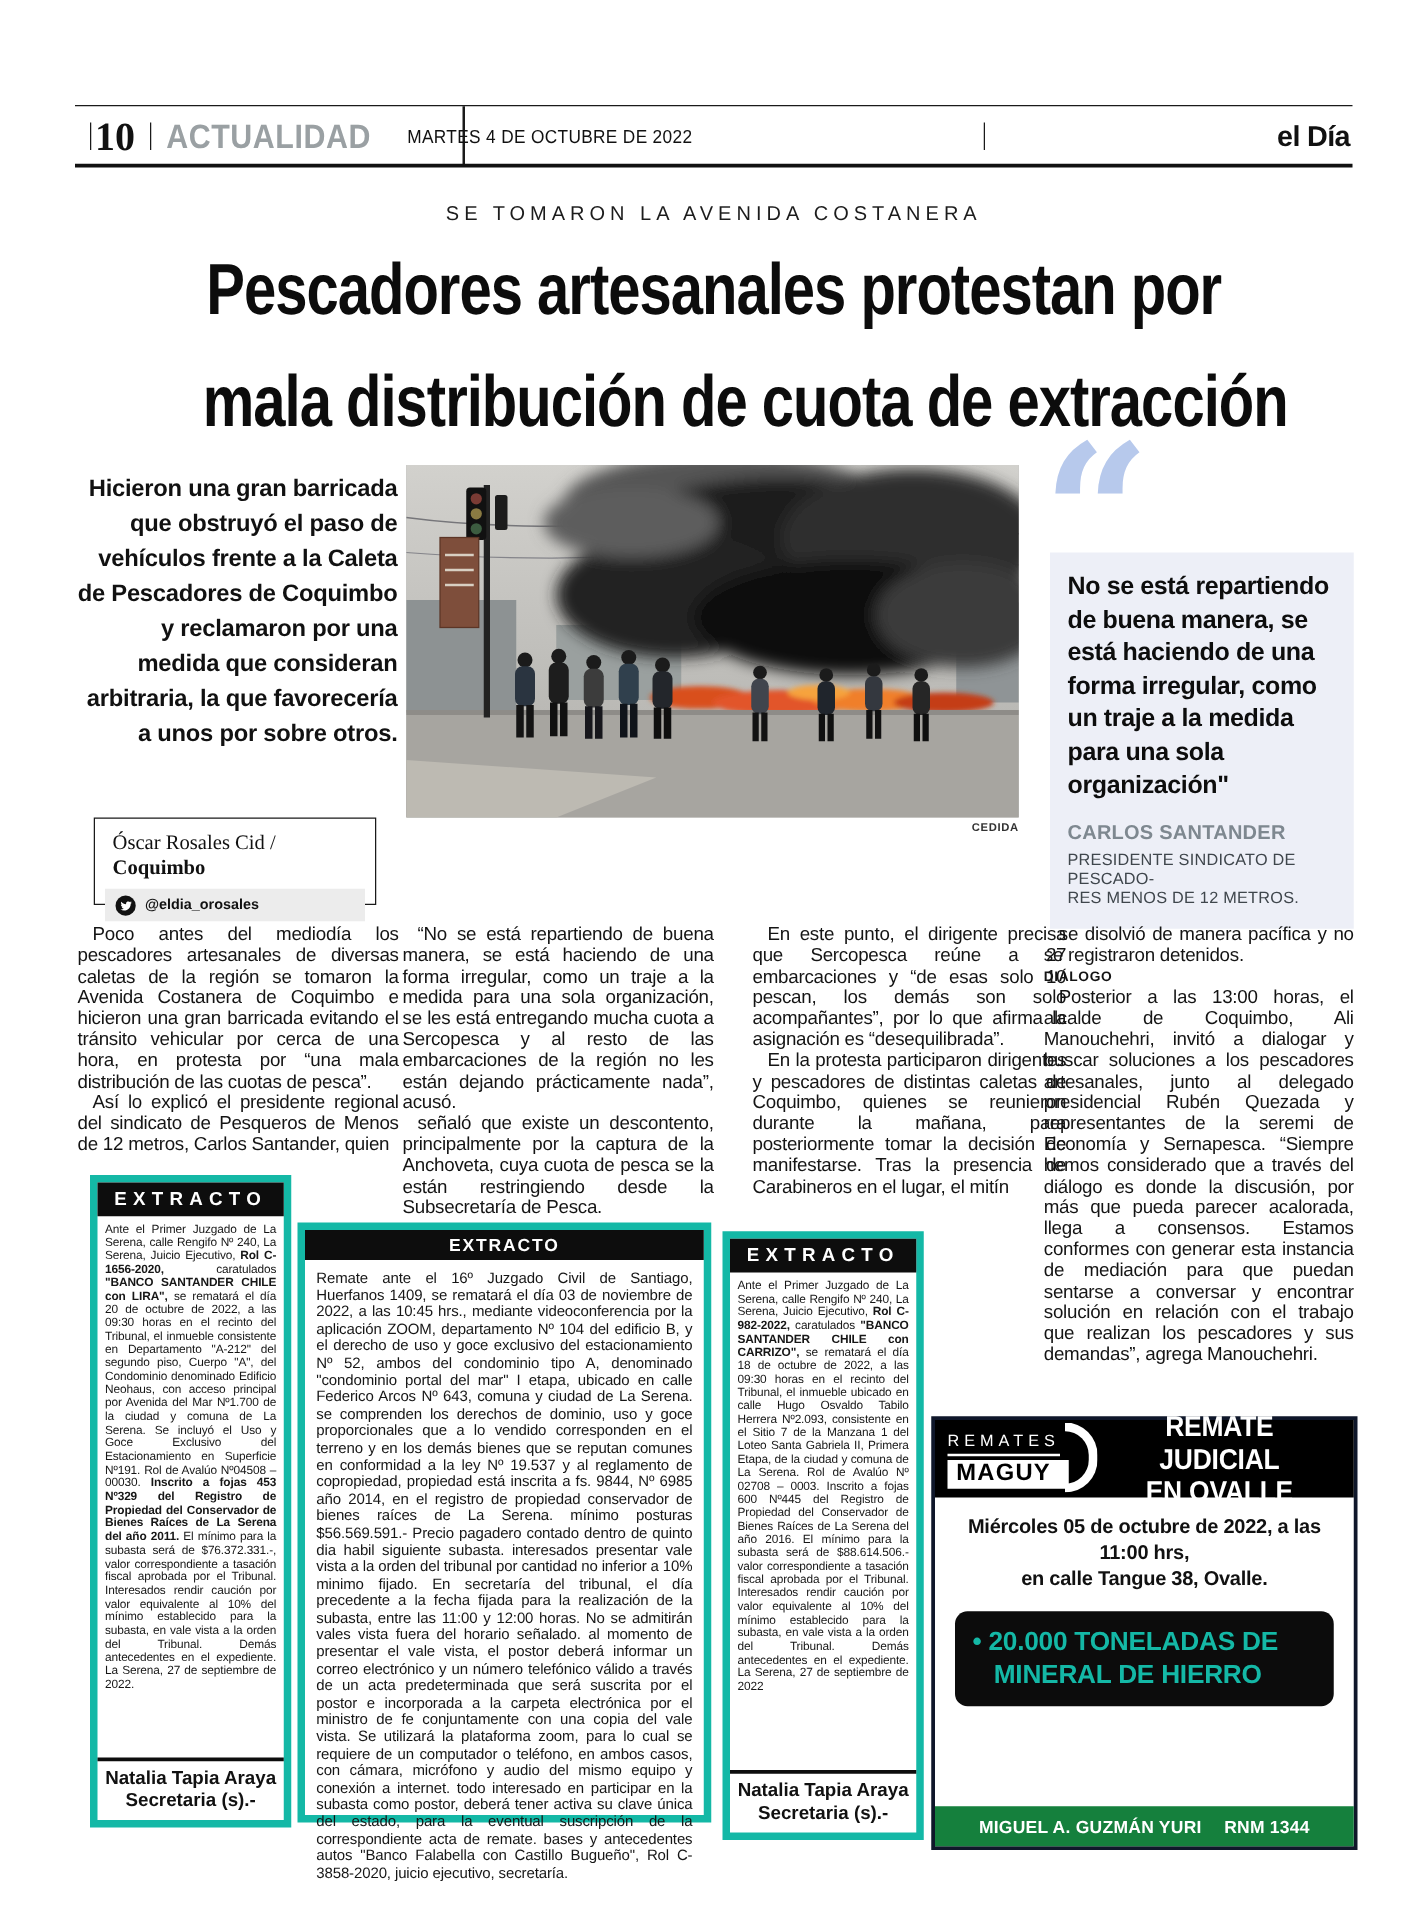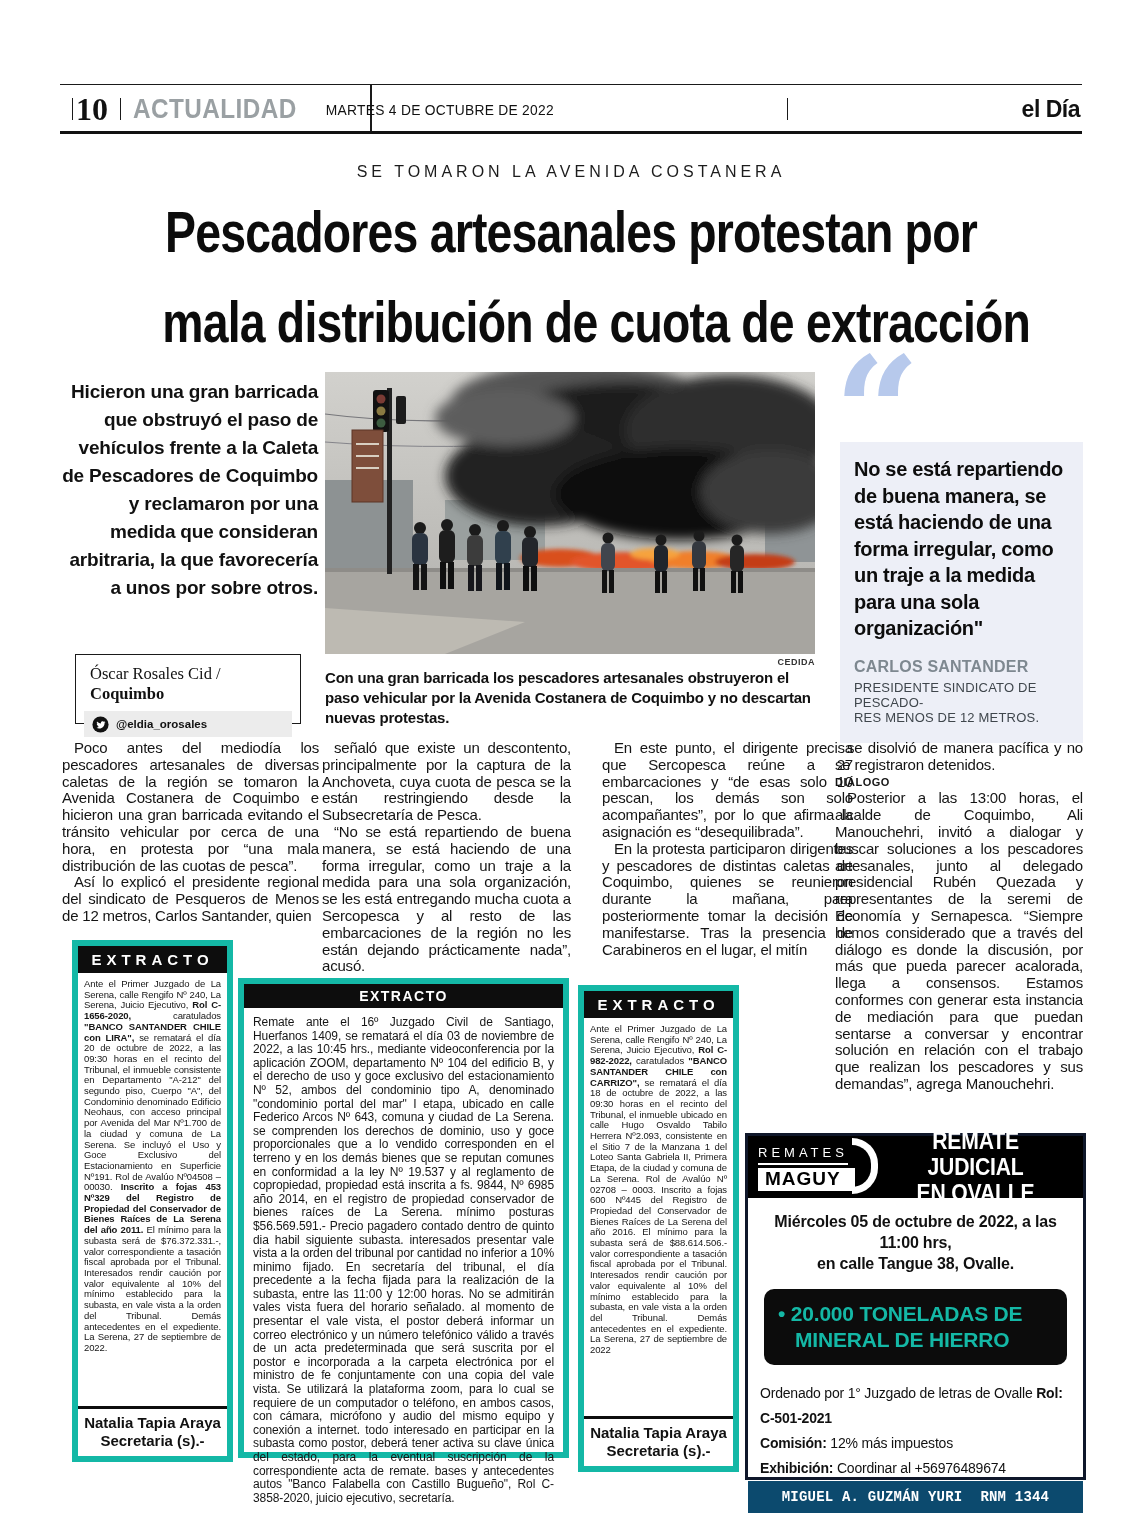--- a/index.html
+++ b/index.html
@@ -80,21 +80,21 @@
           border-top-right-radius:60px;border-bottom-right-radius:60px;border-top:0 solid transparent;box-sizing:border-box;
           border-top:7px solid #fff;border-bottom:7px solid #fff;background:transparent;z-index:1;}
   .ad-title{flex:1;text-align:center;color:#fff;font-weight:bold;font-size:23px;line-height:26px;
             transform:scaleX(.92);letter-spacing:-.2px;}
   .ad-body{flex:1;padding:13px 12px 0 12px;}
   .ad-date{text-align:center;font-weight:bold;font-size:16px;line-height:21px;letter-spacing:-.2px;}
   .ad-item{margin:15px 4px 0 4px;background:#0c0c0c;border-radius:10px;color:#14b8a6;font-weight:bold;
            font-size:21px;line-height:26px;padding:12px 10px 12px 14px;letter-spacing:-.2px;}
   .ad-item .ind{padding-left:17px;}
   .ad-info{margin-top:16px;font-size:14px;line-height:25px;letter-spacing:-.2px;}
-  .ad-foot{background:#0c4a6e;color:#fff;text-align:center;font-weight:bold;font-size:14px;padding:8px 0;flex:none;letter-spacing:.2px;font-family:Liberation Mono, monospace;}
+  .ad-foot{background:#15803d;color:#fff;text-align:center;font-weight:bold;font-size:14px;padding:8px 0;flex:none;letter-spacing:.2px;}
   .ad-foot span{margin:0 9px;}
 </style>
 </head>
 <body>
 
 <div class="page">
 
   <div class="abs toprule"></div>
   <div class="abs headband">
     <span class="pagenum">10</span>
@@ -222,21 +222,20 @@
         <g transform="translate(412,168)">
             <circle cx="0" cy="0" r="5.5" fill="#1b1b1b"></circle>
             <rect x="-7" y="5" width="14" height="27" rx="6" fill="#262626"></rect>
             <rect x="-6" y="31" width="5" height="22" fill="#0f0f0f"></rect>
             <rect x="1" y="31" width="5" height="22" fill="#0f0f0f"></rect>
           </g>
       </g>
     </svg>
   </div>
   <div class="abs credit">CEDIDA</div>
-  <div class="abs caption">Con una gran barricada los pescadores artesanales obstruyeron el paso vehicular por la Avenida Costanera de Coquimbo y no descartan nuevas protestas.</div>
 
   <div class="abs quotewrap">
     <div class="qglyph">“</div>
     <div class="qbg">
       <div class="qtext">No se está repartiendo de buena manera, se está haciendo de una forma irregular, como un traje a la medida para una sola organización"</div>
       <div class="qauthor">CARLOS SANTANDER</div>
       <div class="qtitle">
         <span>PRESIDENTE SINDICATO DE PESCADO-</span><br>
         <span>RES MENOS DE 12 METROS.</span>
       </div>
@@ -254,22 +253,22 @@
       </svg>
       <span class="byhandle">@eldia_orosales</span>
     </div>
   </div>
 
   <div class="abs col c1">
     <p>Poco antes del mediodía los pescadores artesanales de diversas caletas de la región se tomaron la Avenida Costanera de Coquimbo e hicieron una gran barricada evitando el tránsito vehicular por cerca de una hora, en protesta por “una mala distribución de las cuotas de pesca”.</p>
     <p>Así lo explicó el presidente regional del sindicato de Pesqueros de Menos de 12 metros, Carlos Santander, quien</p>
   </div>
   <div class="abs col c2">
+    <p>“No se está repartiendo de buena manera, se está haciendo de una forma irregular, como un traje a la medida para una sola organización, se les está entregando mucha cuota a Sercopesca y al resto de las embarcaciones de la región no les están dejando prácticamente nada”, acusó.</p>
     <p>señaló que existe un descontento, principalmente por la captura de la Anchoveta, cuya cuota de pesca se la están restringiendo desde la Subsecretaría de Pesca.</p>
-    <p>“No se está repartiendo de buena manera, se está haciendo de una forma irregular, como un traje a la medida para una sola organización, se les está entregando mucha cuota a Sercopesca y al resto de las embarcaciones de la región no les están dejando prácticamente nada”, acusó.</p>
   </div>
   <div class="abs col c3">
     <p>En este punto, el dirigente precisa que Sercopesca reúne a 27 embarcaciones y “de esas solo 10 pescan, los demás son solo acompañantes”, por lo que afirma la asignación es “desequilibrada”.</p>
     <p>En la protesta participaron dirigentes y pescadores de distintas caletas de Coquimbo, quienes se reunieron durante la mañana, para posteriormente tomar la decisión de manifestarse. Tras la presencia de Carabineros en el lugar, el mitín</p>
   </div>
   <div class="abs col c4">
     <p>se disolvió de manera pacífica y no se registraron detenidos.</p>
     <p class="subhead">DIÁLOGO</p>
     <p>Posterior a las 13:00 horas, el alcalde de Coquimbo, Ali Manouchehri, invitó a dialogar y buscar soluciones a los pescadores artesanales, junto al delegado presidencial Rubén Quezada y representantes de la seremi de Economía y Sernapesca. “Siempre hemos considerado que a través del diálogo es donde la discusión, por más que pueda parecer acalorada, llega a consensos. Estamos conformes con generar esta instancia de mediación para que puedan sentarse a conversar y encontrar solución en relación con el trabajo que realizan los pescadores y sus demandas”, agrega Manouchehri.</p>
   </div>
@@ -311,24 +310,19 @@
     </div>
     <div class="ad-body">
       <div class="ad-date">
         <span>Miércoles 05 de octubre de 2022, a las 11:00 hrs,</span><br>
         <span>en calle Tangue 38, Ovalle.</span>
       </div>
       <div class="ad-item">
         <div><span>•</span><span> 20.000 TONELADAS DE</span></div>
         <div class="ind">MINERAL DE HIERRO</div>
       </div>
-      <div class="ad-info">
-        <div><span>Ordenado por 1° Juzgado de letras de Ovalle </span><span class="bold">Rol: C-501-2021</span></div>
-        <div><span class="bold">Comisión:</span><span> 12% más impuestos</span></div>
-        <div><span class="bold">Exhibición:</span><span> Coordinar al +56976489674</span></div>
-      </div>
     </div>
     <div class="ad-foot">
       <span>MIGUEL A. GUZMÁN YURI</span><span>RNM 1344</span>
     </div>
   </div>
 
 </div>
 
 </body></html>

